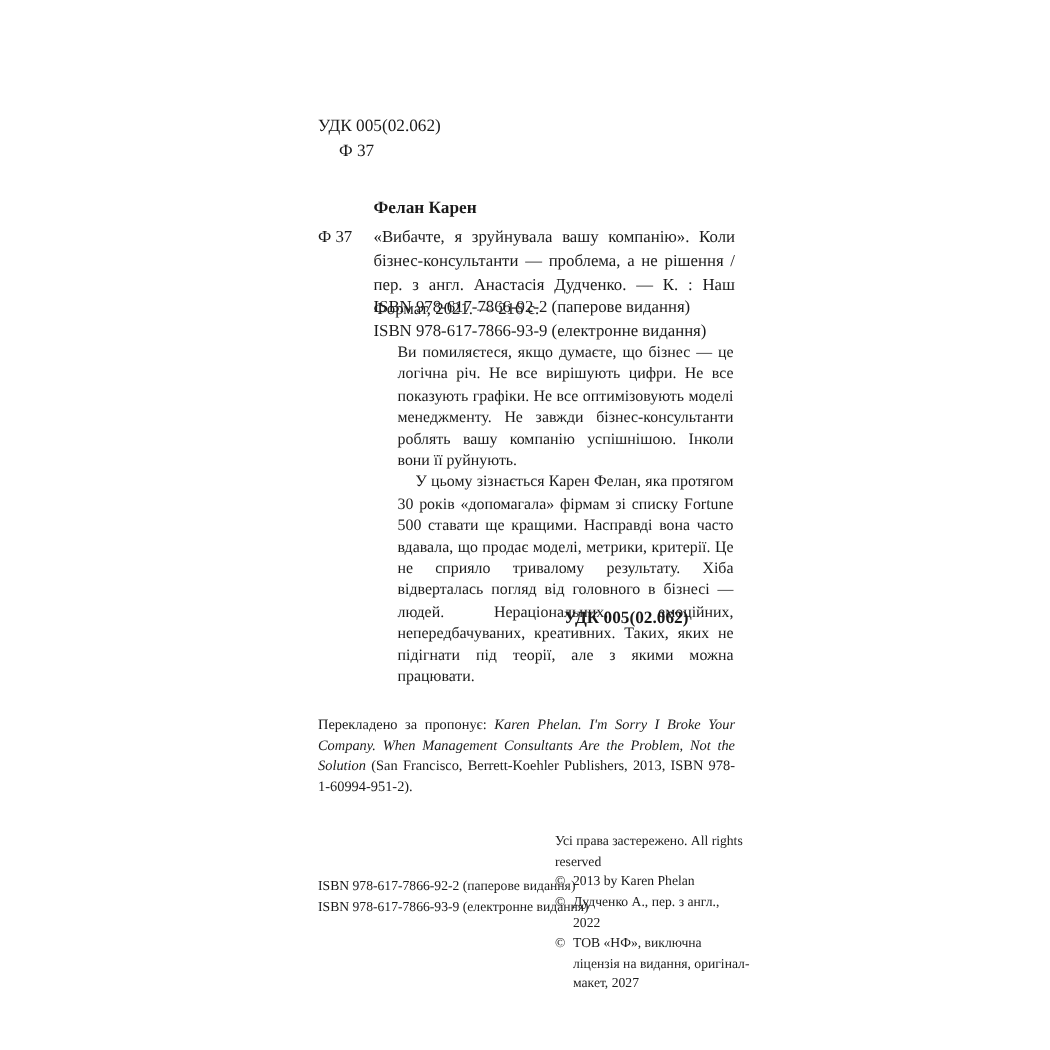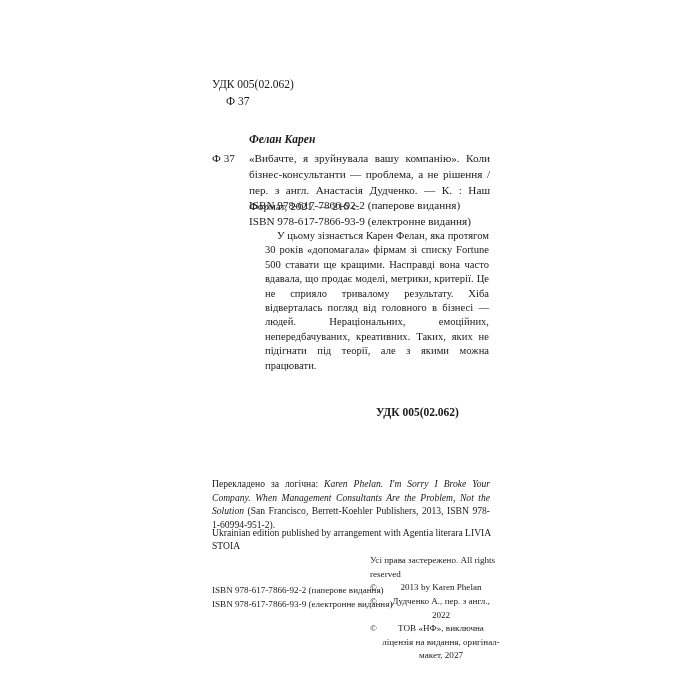--- a/index.html
+++ b/index.html
@@ -41,21 +41,20 @@
     padding-left: 14px;
   }
 
   
   .author {
     position: absolute;
     left: 249px;
     top: 133px;
     font-size: 11.5px;
     font-weight: bold;
-    font-style: italic;
   }
 
   
   .biblio {
     position: absolute;
     left: 212px;
     top: 151px;
     width: 278px;
     font-size: 11.2px;
     line-height: 1.42;
@@ -143,21 +142,20 @@
   .rights .row {
     display: flex;
     align-items: flex-start;
   }
   .rights .c {
     width: 12px;
     flex: 0 0 12px;
   }
   .rights .t {
     flex: 1 1 auto;
-    text-align: center;
   }
 
   
   .isbn-bottom {
     position: absolute;
     left: 212px;
     top: 583px;
     font-size: 9.1px;
     line-height: 1.55;
   }
@@ -179,32 +177,32 @@
       <span class="mark">Ф 37</span>
       <div class="body">«Вибачте, я зруйнувала вашу компанію». Коли бізнес-консультанти — проблема, а не рішення / пер. з англ. Анастасія Дудченко. — К. : Наш Формат, 2021. — 216 с.</div>
     </div>
 
     <div class="isbns">
       <div>ISBN 978-617-7866-92-2 (паперове видання)</div>
       <div>ISBN 978-617-7866-93-9 (електронне видання)</div>
     </div>
 
     <div class="annotation">
+      <p class="first">Ви помиляєтеся, якщо думаєте, що бізнес — це логічна річ. Не все вирішують цифри. Не все показують графіки. Не все оптимізовують моделі менеджменту. Не завжди бізнес-консультанти роблять вашу компанію успішнішою. Інколи вони її руйнують.</p>
       <p>У цьому зізнається Карен Фелан, яка протягом 30 років «допомагала» фірмам зі списку Fortune 500 ставати ще кращими. Насправді вона часто вдавала, що продає моделі, метрики, критерії. Це не сприяло тривалому результату. Хіба відверталась погляд від головного в бізнесі — людей. Нераціональних, емоційних, непередбачуваних, креативних. Таких, яких не підігнати під теорії, але з якими можна працювати.</p>
     </div>
 
     <div class="udk-bottom">УДК 005(02.062)</div>
 
     <div class="source-note">
-      <span class="roman">Перекладено за логічна:</span>
+      <span class="roman">Перекладено за пропонує:</span>
       <span>Karen Phelan. I'm Sorry I Broke Your Company. When Management Consultants Are the Problem, Not the Solution</span>
       <span class="roman">(San Francisco, Berrett-Koehler Publishers, 2013, ISBN 978-1-60994-951-2).</span>
     </div>
 
-    <div class="agency">Ukrainian edition published by arrangement with Agentia literara LIVIA STOIA</div>
 
     <div class="rights">
       <span class="all-rights">Усі права застережено. All rights reserved</span>
       <div class="row">
         <span class="c">©</span>
         <span class="t">2013 by Karen Phelan</span>
       </div>
       <div class="row">
         <span class="c">©</span>
         <span class="t">Дудченко А., пер. з англ., 2022</span>

